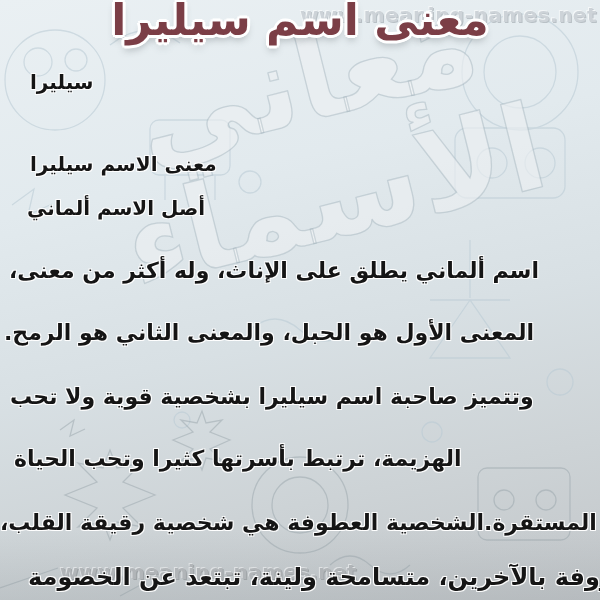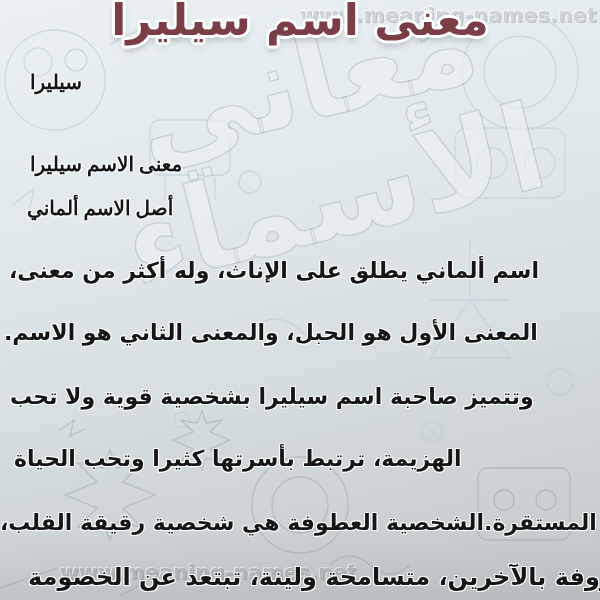--- a/index.html
+++ b/index.html
@@ -36,21 +36,21 @@
       0 5px 7px rgba(110,120,125,0.45);
   }
   
   .line{
     position:absolute;z-index:5;direction:rtl;white-space:nowrap;
     color:#151515;font-weight:bold;
     text-shadow:
       -1px -1px 0 rgba(255,255,255,0.9),1px -1px 0 rgba(255,255,255,0.9),
       -1px 1px 0 rgba(255,255,255,0.9),1px 1px 0 rgba(255,255,255,0.9);
   }
-  .h-line{font-size:20px;font-family:Liberation Serif, serif;}
+  .h-line{font-size:20px;}
   .b-line{font-size:22px;}
   .l1{left:30px;top:70px;}
   .l2{left:30px;top:132px;margin-top:20px;}
   .l3{left:27px;top:196px;}
   .l4{left:9px;top:258px;}
   .l5{left:4px;top:320px;}
   .l6{left:10px;top:384px;}
   .l7{left:14px;top:446px;}
   .l8{left:0;top:510px;}
   .l9{left:28px;top:563px;font-size:24px;}
@@ -105,19 +105,19 @@
   <div class="wm wm-top">www.meaning-names.net</div>
   <div class="wm wm-bottom">www.meaning-names.net</div>
 
   <div class="title">معنى اسم سيليرا</div>
 
   <div class="line h-line l1" dir="rtl">سيليرا</div>
   <div class="line h-line l2" dir="rtl">معنى الاسم سيليرا</div>
   <div class="line b-line l4" dir="rtl">اسم ألماني يطلق على الإناث، وله أكثر من معنى،</div>
 
   <div class="line h-line l3" dir="rtl">أصل الاسم ألماني</div>
-  <div class="line b-line l5" dir="rtl">المعنى الأول هو الحبل، والمعنى الثاني هو الاسم.</div>
+  <div class="line b-line l5" dir="rtl">المعنى الأول هو الحبل، والمعنى الثاني هو الرمح.</div>
   <div class="line b-line l6" dir="rtl">وتتميز صاحبة اسم سيليرا بشخصية قوية ولا تحب</div>
   <div class="line b-line l7" dir="rtl">الهزيمة، ترتبط بأسرتها كثيرا وتحب الحياة</div>
   <div class="line b-line l8" dir="rtl">المستقرة.الشخصية العطوفة هي شخصية رقيقة القلب،</div>
   <div class="line b-line l9" dir="rtl">رؤوفة بالآخرين، متسامحة ولينة، تبتعد عن الخصومة</div>
 
 </div>
 
 </body></html>

